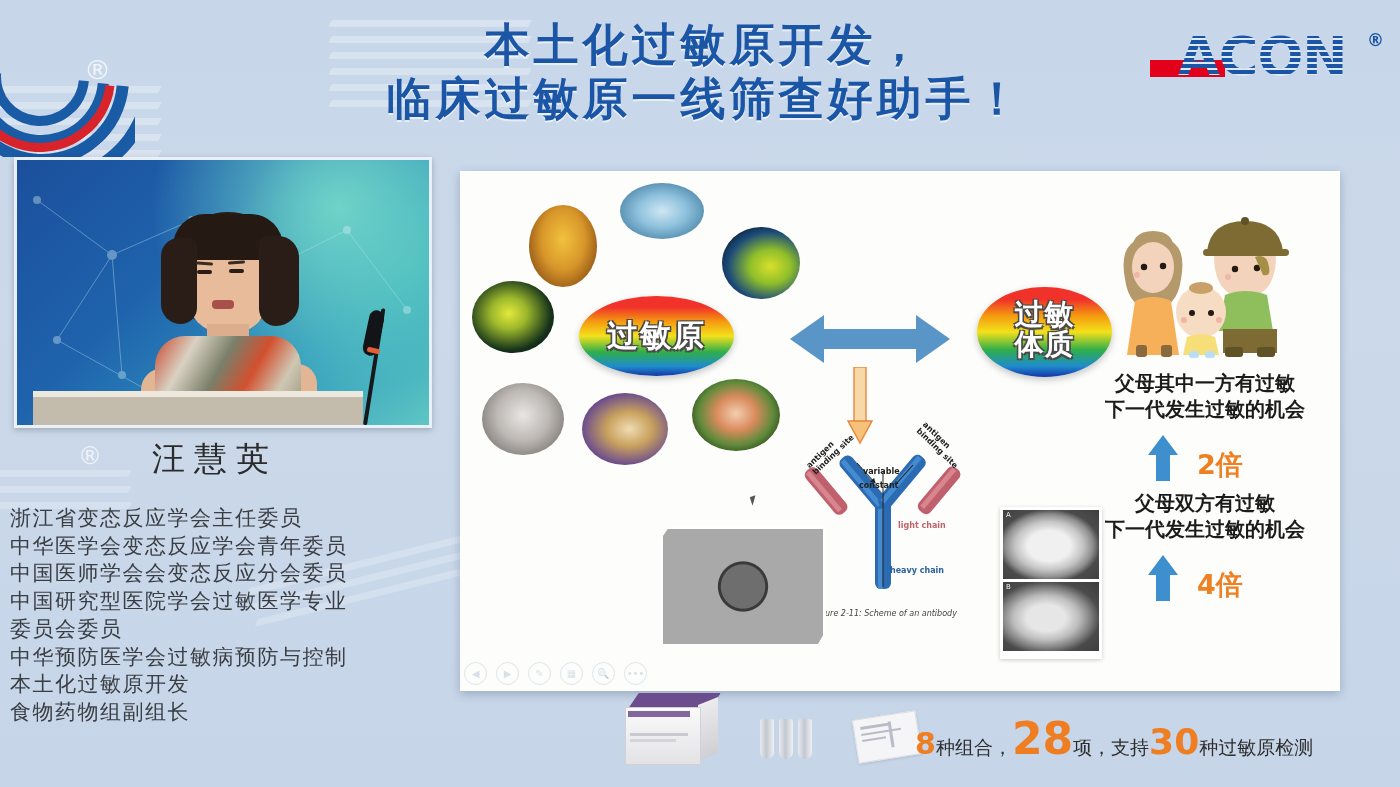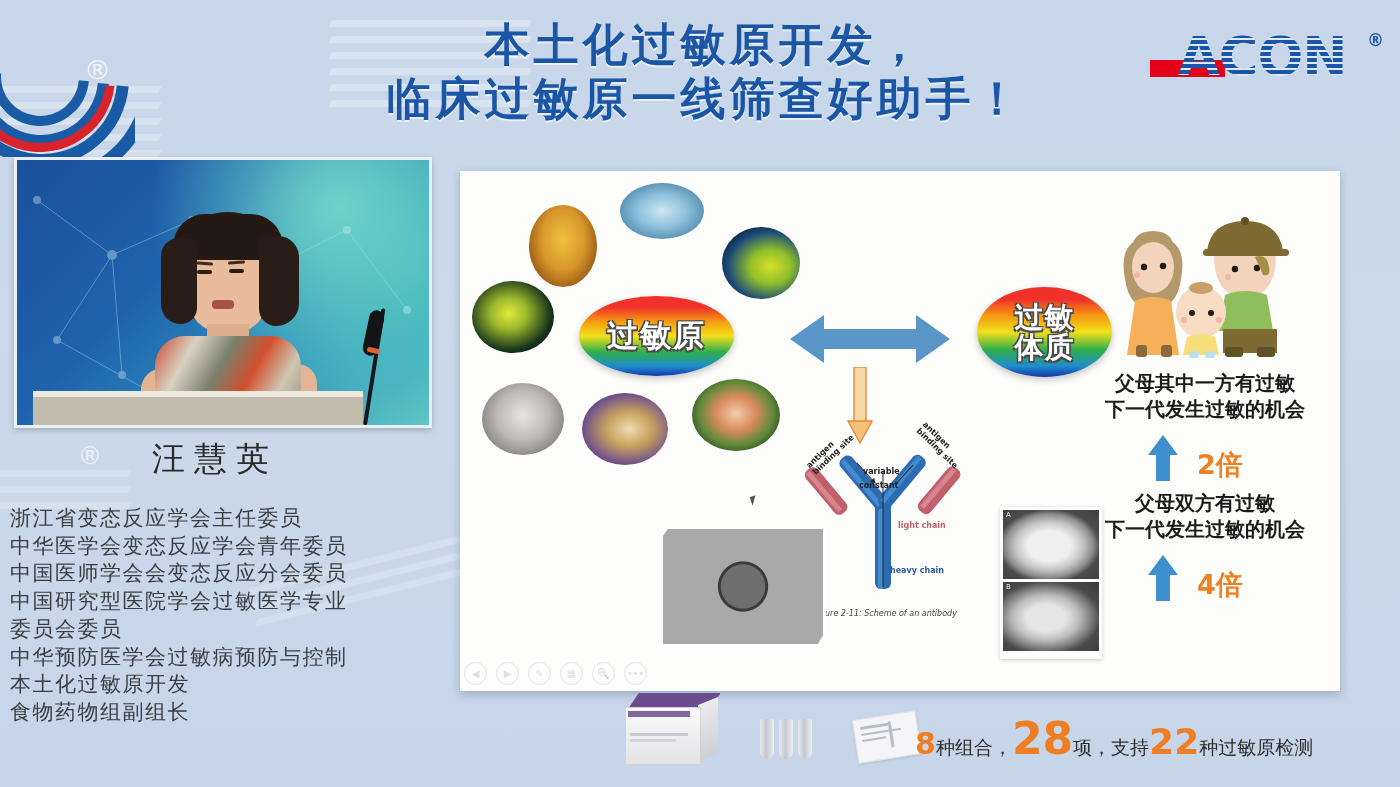--- a/index.html
+++ b/index.html
@@ -93,21 +93,21 @@
   .slide{position:absolute;left:460px;top:155px;width:880px;height:520px;background:#fdfdfb;
     box-shadow:0 3px 9px rgba(40,60,90,.28);overflow:hidden;margin-top:16px;}
 
   .oval{position:absolute;border-radius:50%;
     background:linear-gradient(180deg,#f0322a 0%,#f0322a 14%,#f59a10 32%,#f3e11b 50%,#2fae4a 70%,#1f8ccd 88%,#1436a8 100%);
     box-shadow:0 3px 7px rgba(0,0,0,.22);
     display:flex;align-items:center;justify-content:center;text-align:center;
     color:#fff;font-weight:bold;
     text-shadow:-1.5px -1.5px 0 #4a4a4a,1.5px -1.5px 0 #4a4a4a,-1.5px 1.5px 0 #4a4a4a,1.5px 1.5px 0 #4a4a4a;}
   .oval-a{left:119px;top:125px;width:155px;height:80px;font-size:31px;letter-spacing:2px;}
-  .oval-b{left:517px;top:116px;width:135px;height:90px;font-size:29px;line-height:1.05;letter-spacing:1px;}
+  .oval-b{left:517px;top:116px;width:135px;height:90px;font-size:29px;line-height:1.05;letter-spacing:1px;font-family:Liberation Mono, monospace;}
 
   .allergen{position:absolute;border-radius:50%;}
   .al-mite{left:69px;top:34px;width:68px;height:82px;
     background:radial-gradient(ellipse at 50% 42%,#f2c23e 0%,#d8962a 45%,#9c5f18 75%,rgba(255,255,255,0) 88%);}
   .al-mosq{left:160px;top:12px;width:84px;height:56px;
     background:radial-gradient(ellipse at 50% 50%,#cfe6f2 0%,#8fc2dd 40%,#5f96b7 70%,rgba(255,255,255,0) 92%);}
   .al-grass{left:262px;top:56px;width:78px;height:72px;
     background:radial-gradient(ellipse at 62% 55%,#d9e02a 0%,#8fbf2a 30%,#1c4a7a 62%,#07131f 88%);}
   .al-pollen{left:12px;top:110px;width:82px;height:72px;
     background:radial-gradient(ellipse at 45% 45%,#e4e83a 0%,#9cb82c 28%,#16331b 66%,#05100a 90%);}
@@ -458,18 +458,18 @@
       <i style="left:6px;top:7px;width:30px;height:3px;"></i>
       <i style="left:6px;top:14px;width:40px;height:2px;"></i>
       <i style="left:6px;top:20px;width:24px;height:2px;"></i>
       <i style="left:34px;top:6px;width:3px;height:26px;"></i>
     </div>
     <div class="promo">
       <b class="n-sm">8</b>
       <span class="zh">种组合，</span>
       <b class="n-lg">28</b>
       <span class="zh">项，支持</span>
-      <b class="n-md">22</b>
+      <b class="n-md">30</b>
       <span class="zh">种过敏原检测</span>
     </div>
   </div>
 
 </div>
 
 </body></html>

